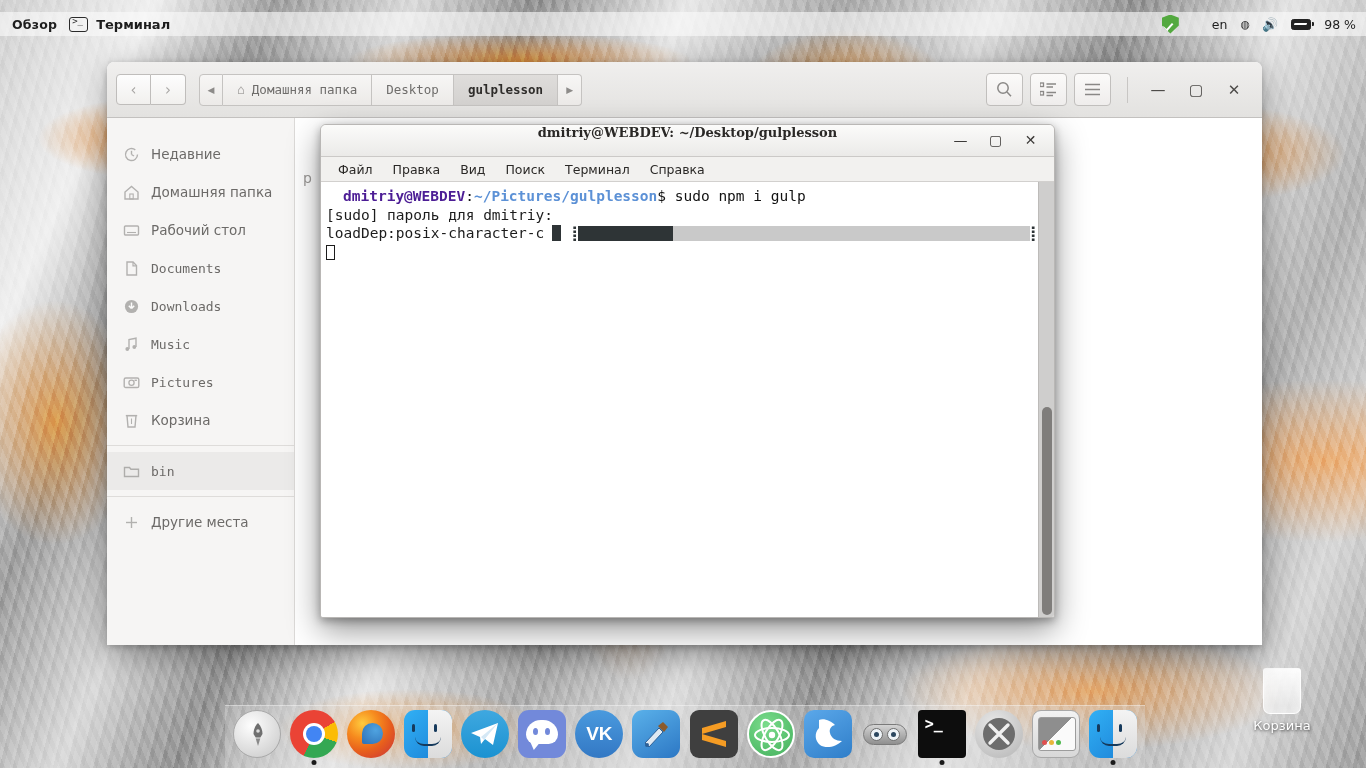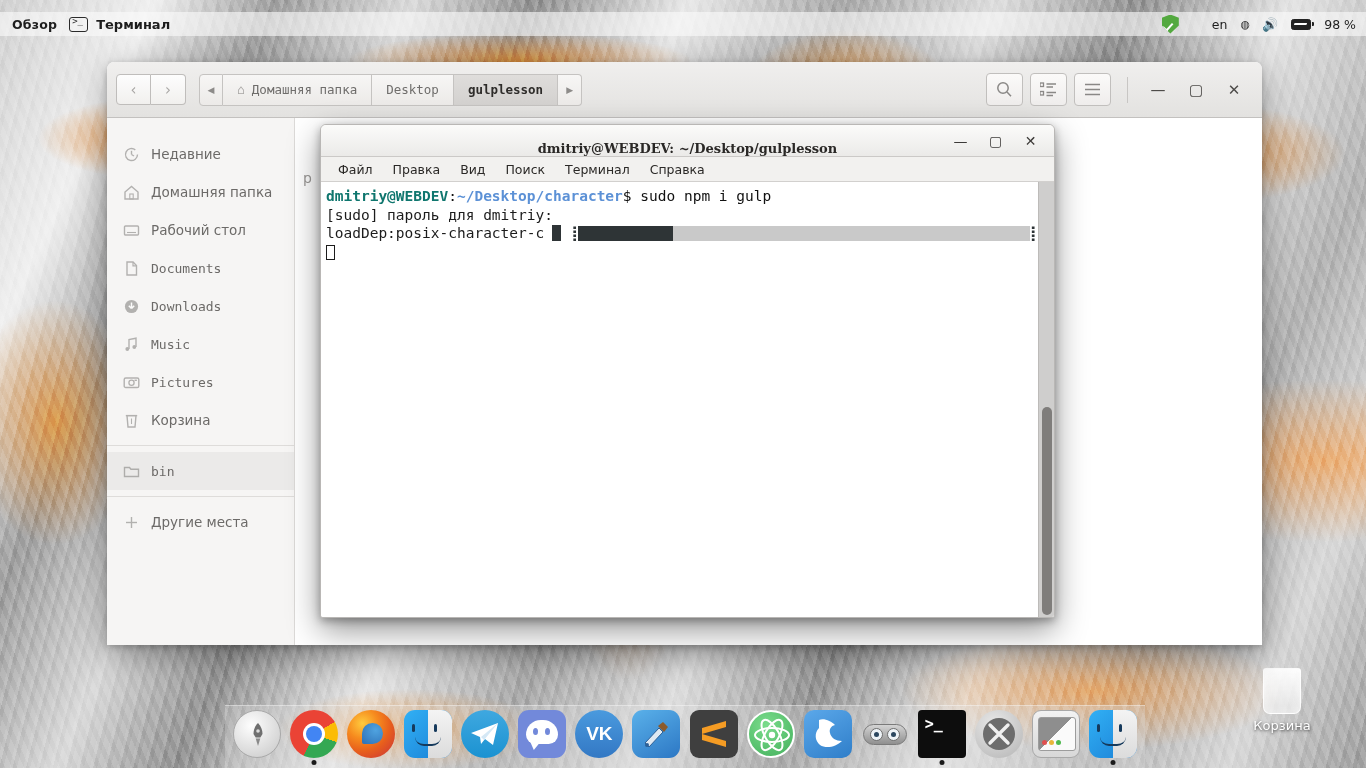--- a/index.html
+++ b/index.html
@@ -175,21 +175,21 @@
   #terminal {
     position: absolute; left: 320px; top: 124px; width: 735px; height: 494px;
     background: #f4f3f2; border-radius: 6px 6px 3px 3px;
     box-shadow: 0 12px 32px rgba(0,0,0,.42), 0 3px 9px rgba(0,0,0,.3);
     z-index: 200; overflow: hidden;
     border: 1px solid #b9b7b5;
   }
   #term-title {
     height: 32px; background: linear-gradient(#fbfbfa,#ebeae8);
     border-bottom: 1px solid #cbc9c7;
-    display: flex; align-items: flex-end; position: relative;
+    display: flex; align-items: flex-start; position: relative;
   }
   #term-title-text {
     position: absolute; left: 0; right: 0; text-align: center;
     font-family: "DejaVu Serif", serif; font-weight: 700; font-size: 13px; color: #2a2826;
   }
   .term-wbtns { margin-left: auto; display: flex; padding-right: 6px; z-index: 2; }
   .term-wbtn {
     width: 35px; height: 30px; display: flex; align-items: center; justify-content: center;
     color: #3c3a38; font-size: 14px;
   }
@@ -197,21 +197,21 @@
     height: 25px; background: #f2f1ef; border-bottom: 1px solid #d2d0ce;
     display: flex; align-items: center; padding-left: 17px; gap: 20px;
     font-size: 12.5px; color: #2b2927;
   }
   #term-screen {
     background: #ffffff; height: 436px; position: relative;
     padding: 5px 0 0 5px;
     font-family: "DejaVu Sans Mono", monospace; font-size: 14.5px; line-height: 18.5px;
   }
   .tline { white-space: pre; color: #1c1c1c; }
-  .c-green { color: #0f766e; font-weight: 700; }
+  .c-green { color: #4c1d95; font-weight: 700; margin-left: 17px; }
   .c-blue  { color: #5c91d6; font-weight: 700; }
   .c-white { color: #111; }
   .prog-row { display: flex; align-items: center; white-space: pre; }
   .cursor-block {
     display: inline-block; width: 9px; height: 16px; background: #2e3436;
     vertical-align: -3px; margin: 0 6px 0 8px;
   }
   .bar-wrap { display: inline-flex; align-items: center; }
   .bar-end { font-family: "DejaVu Sans Mono", monospace; color: #2e3436; font-weight: 700; }
   .bar-track { width: 452px; height: 15px; background: #c9c9c9; display: inline-block; position: relative; }
@@ -452,21 +452,21 @@
   <div id="term-menu">
     <span>Файл</span>
     <span>Правка</span>
     <span>Вид</span>
     <span>Поиск</span>
     <span>Терминал</span>
     <span>Справка</span>
   </div>
 
   <div id="term-screen">
-    <div class="tline"><span class="c-green">dmitriy@WEBDEV</span><span class="c-white">:</span><span class="c-blue">~/Desktop/character</span><span class="c-white">$ sudo npm i gulp</span></div>
+    <div class="tline"><span class="c-green">dmitriy@WEBDEV</span><span class="c-white">:</span><span class="c-blue">~/Pictures/gulplesson</span><span class="c-white">$ sudo npm i gulp</span></div>
 
     <div class="tline">[sudo] пароль для dmitriy:</div>
 
     <div class="tline prog-row">
       <span>loadDep:posix-character-c</span>
       <span class="cursor-block"></span>
       <span class="bar-wrap">
         <span class="bar-end">⢸</span>
         <span class="bar-track">
           <span class="bar-fill" style="width: 94.92px;"></span>

